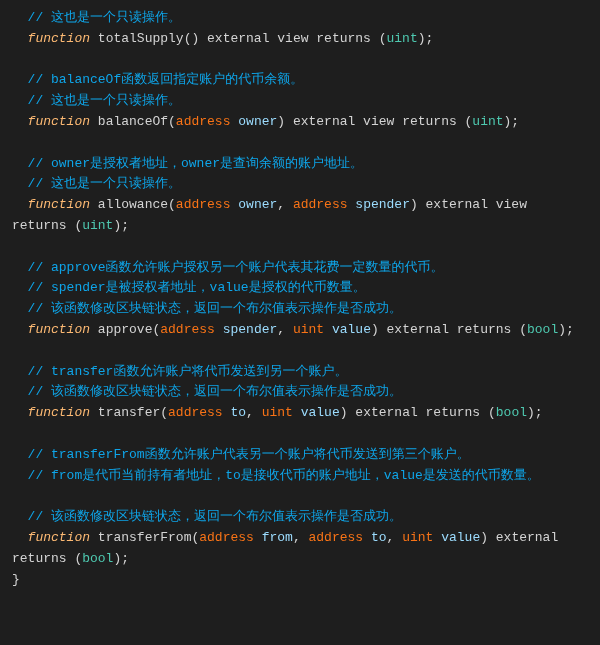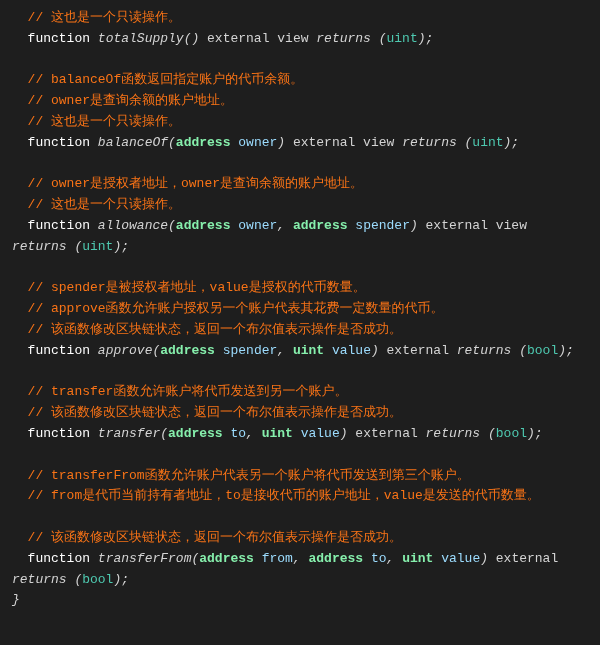--- a/index.html
+++ b/index.html
@@ -25,39 +25,38 @@
       min-height: 645px;
     }
 
     .line {
       display: block;
       white-space: pre-wrap;
       word-break: break-word;
     }
 
     .comment {
-      color: #f97316;
+      color: #0ea5e9;
     }
 
     .keyword {
-      color: #ffffff;
+      color: #fdba74;
+      font-style: italic;
     }
 
     .param-type {
-      color: #86efac;
-      font-weight: bold;
+      color: #f97316;
     }
 
     .param-name {
       color: #9cdcfe;
     }
 
     .plain {
       color: #d4d4d4;
-      font-style: italic;
     }
 
     .modifier {
       color: #d4d4d4;
     }
 
     .returns-type {
       color: #4ec9b0;
     }
 
@@ -68,30 +67,29 @@
   </style>
 </head>
 <body>
 
 <div class="code-block">
   <div id="code-lines">
       <span class="line comment">  // 这也是一个只读操作。</span>
       <span class="line"><span class="keyword">  function</span><span class="plain"> totalSupply() </span><span class="modifier">external view</span><span class="plain"> returns (</span><span class="returns-type">uint</span><span class="plain">);</span></span>
       <span class="empty"></span>
       <span class="line comment">  // balanceOf函数返回指定账户的代币余额。</span>
-      <span class="line comment">  // owner是查询余额的账户地址。</span>
       <span class="line comment">  // 这也是一个只读操作。</span>
       <span class="line"><span class="keyword">  function</span><span class="plain"> balanceOf(</span><span class="param-type">address</span><span class="plain"> </span><span class="param-name">owner</span><span class="plain">) </span><span class="modifier">external view</span><span class="plain"> returns (</span><span class="returns-type">uint</span><span class="plain">);</span></span>
       <span class="empty"></span>
       <span class="line comment">  // owner是授权者地址，owner是查询余额的账户地址。</span>
       <span class="line comment">  // 这也是一个只读操作。</span>
       <span class="line"><span class="keyword">  function</span><span class="plain"> allowance(</span><span class="param-type">address</span><span class="plain"> </span><span class="param-name">owner</span><span class="plain">, </span><span class="param-type">address</span><span class="plain"> </span><span class="param-name">spender</span><span class="plain">) </span><span class="modifier">external view</span><span class="plain"> returns (</span><span class="returns-type">uint</span><span class="plain">);</span></span>
       <span class="empty"></span>
+      <span class="line comment">  // approve函数允许账户授权另一个账户代表其花费一定数量的代币。</span>
       <span class="line comment">  // spender是被授权者地址，value是授权的代币数量。</span>
-      <span class="line comment">  // approve函数允许账户授权另一个账户代表其花费一定数量的代币。</span>
       <span class="line comment">  // 该函数修改区块链状态，返回一个布尔值表示操作是否成功。</span>
       <span class="line"><span class="keyword">  function</span><span class="plain"> approve(</span><span class="param-type">address</span><span class="plain"> </span><span class="param-name">spender</span><span class="plain">, </span><span class="param-type">uint</span><span class="plain"> </span><span class="param-name">value</span><span class="plain">) </span><span class="modifier">external</span><span class="plain"> returns (</span><span class="returns-type">bool</span><span class="plain">);</span></span>
       <span class="empty"></span>
       <span class="line comment">  // transfer函数允许账户将代币发送到另一个账户。</span>
       <span class="line comment">  // 该函数修改区块链状态，返回一个布尔值表示操作是否成功。</span>
       <span class="line"><span class="keyword">  function</span><span class="plain"> transfer(</span><span class="param-type">address</span><span class="plain"> </span><span class="param-name">to</span><span class="plain">, </span><span class="param-type">uint</span><span class="plain"> </span><span class="param-name">value</span><span class="plain">) </span><span class="modifier">external</span><span class="plain"> returns (</span><span class="returns-type">bool</span><span class="plain">);</span></span>
       <span class="empty"></span>
       <span class="line comment">  // transferFrom函数允许账户代表另一个账户将代币发送到第三个账户。</span>
       <span class="line comment">  // from是代币当前持有者地址，to是接收代币的账户地址，value是发送的代币数量。</span>
       <span class="empty"></span>

